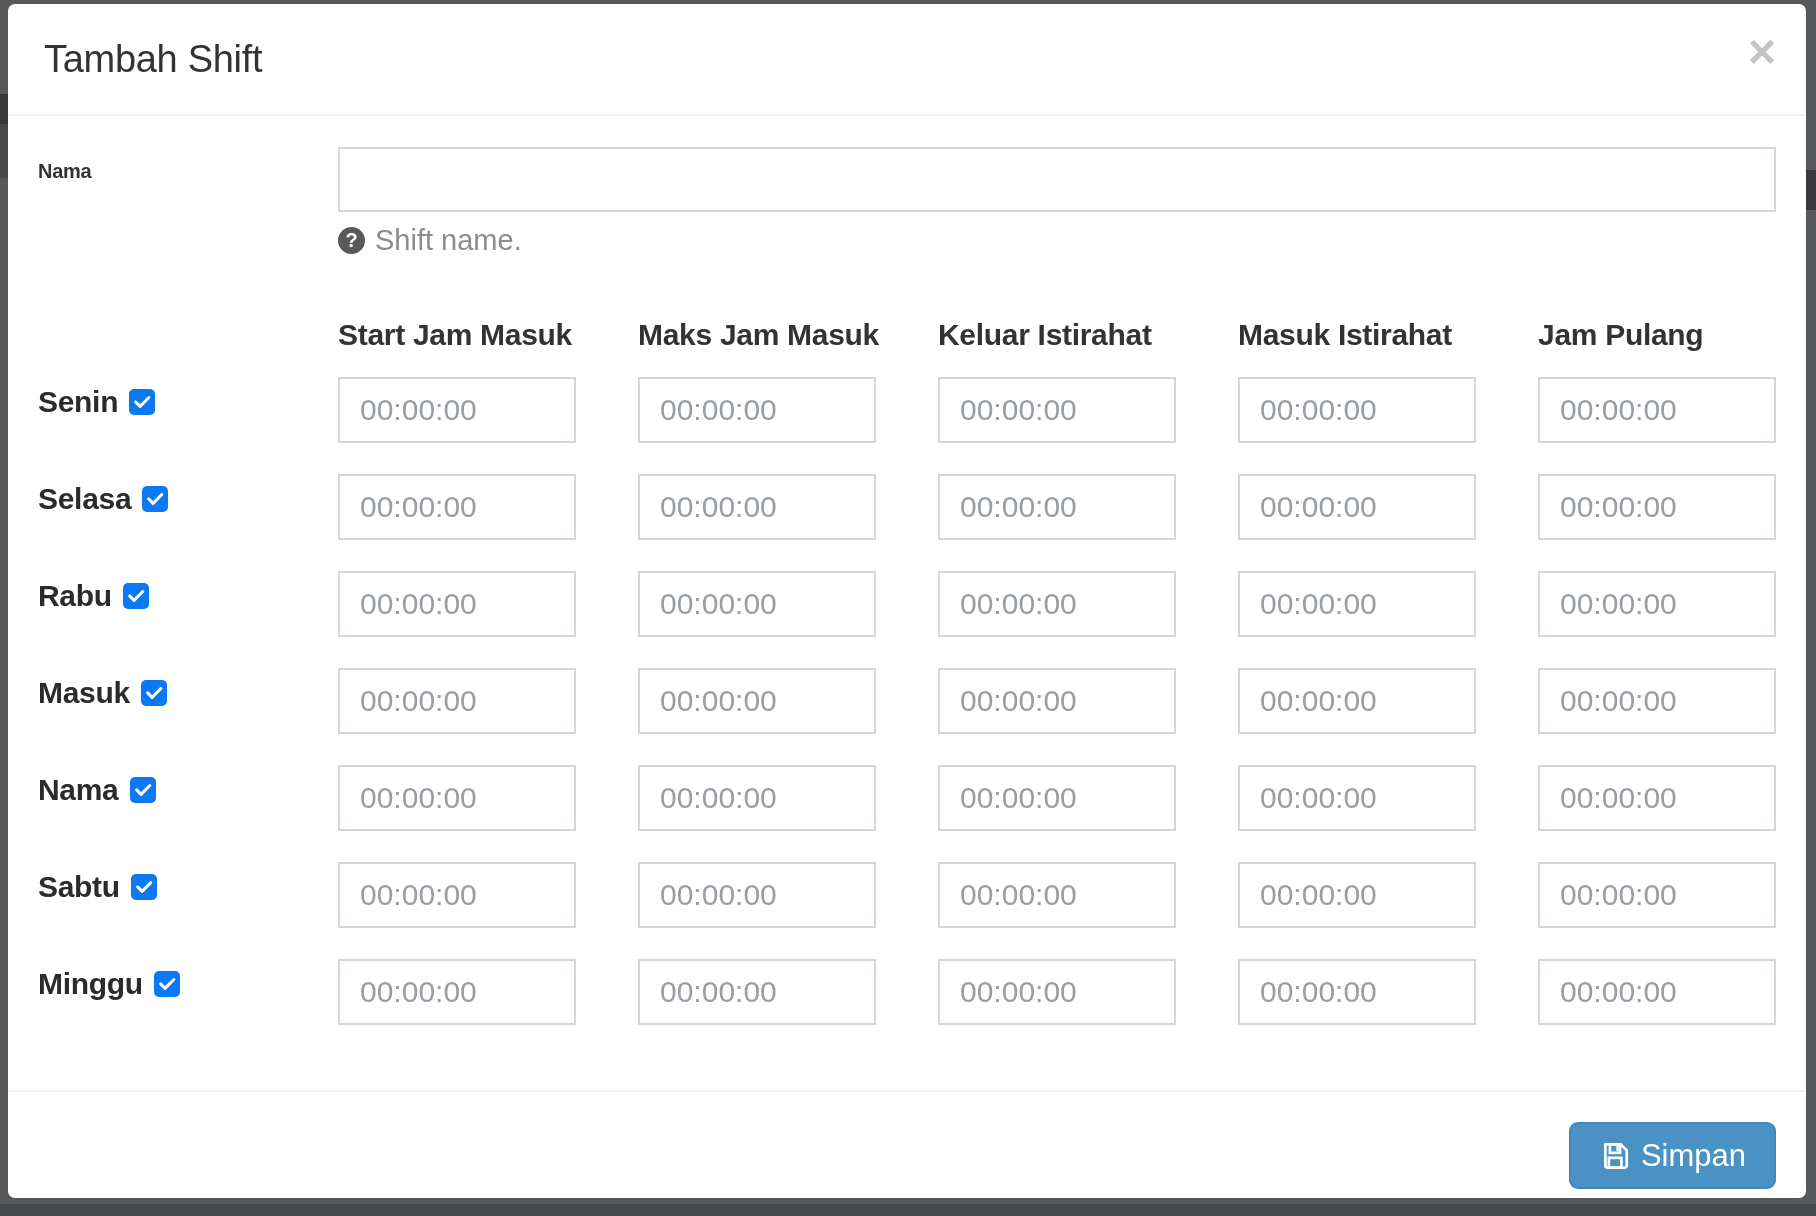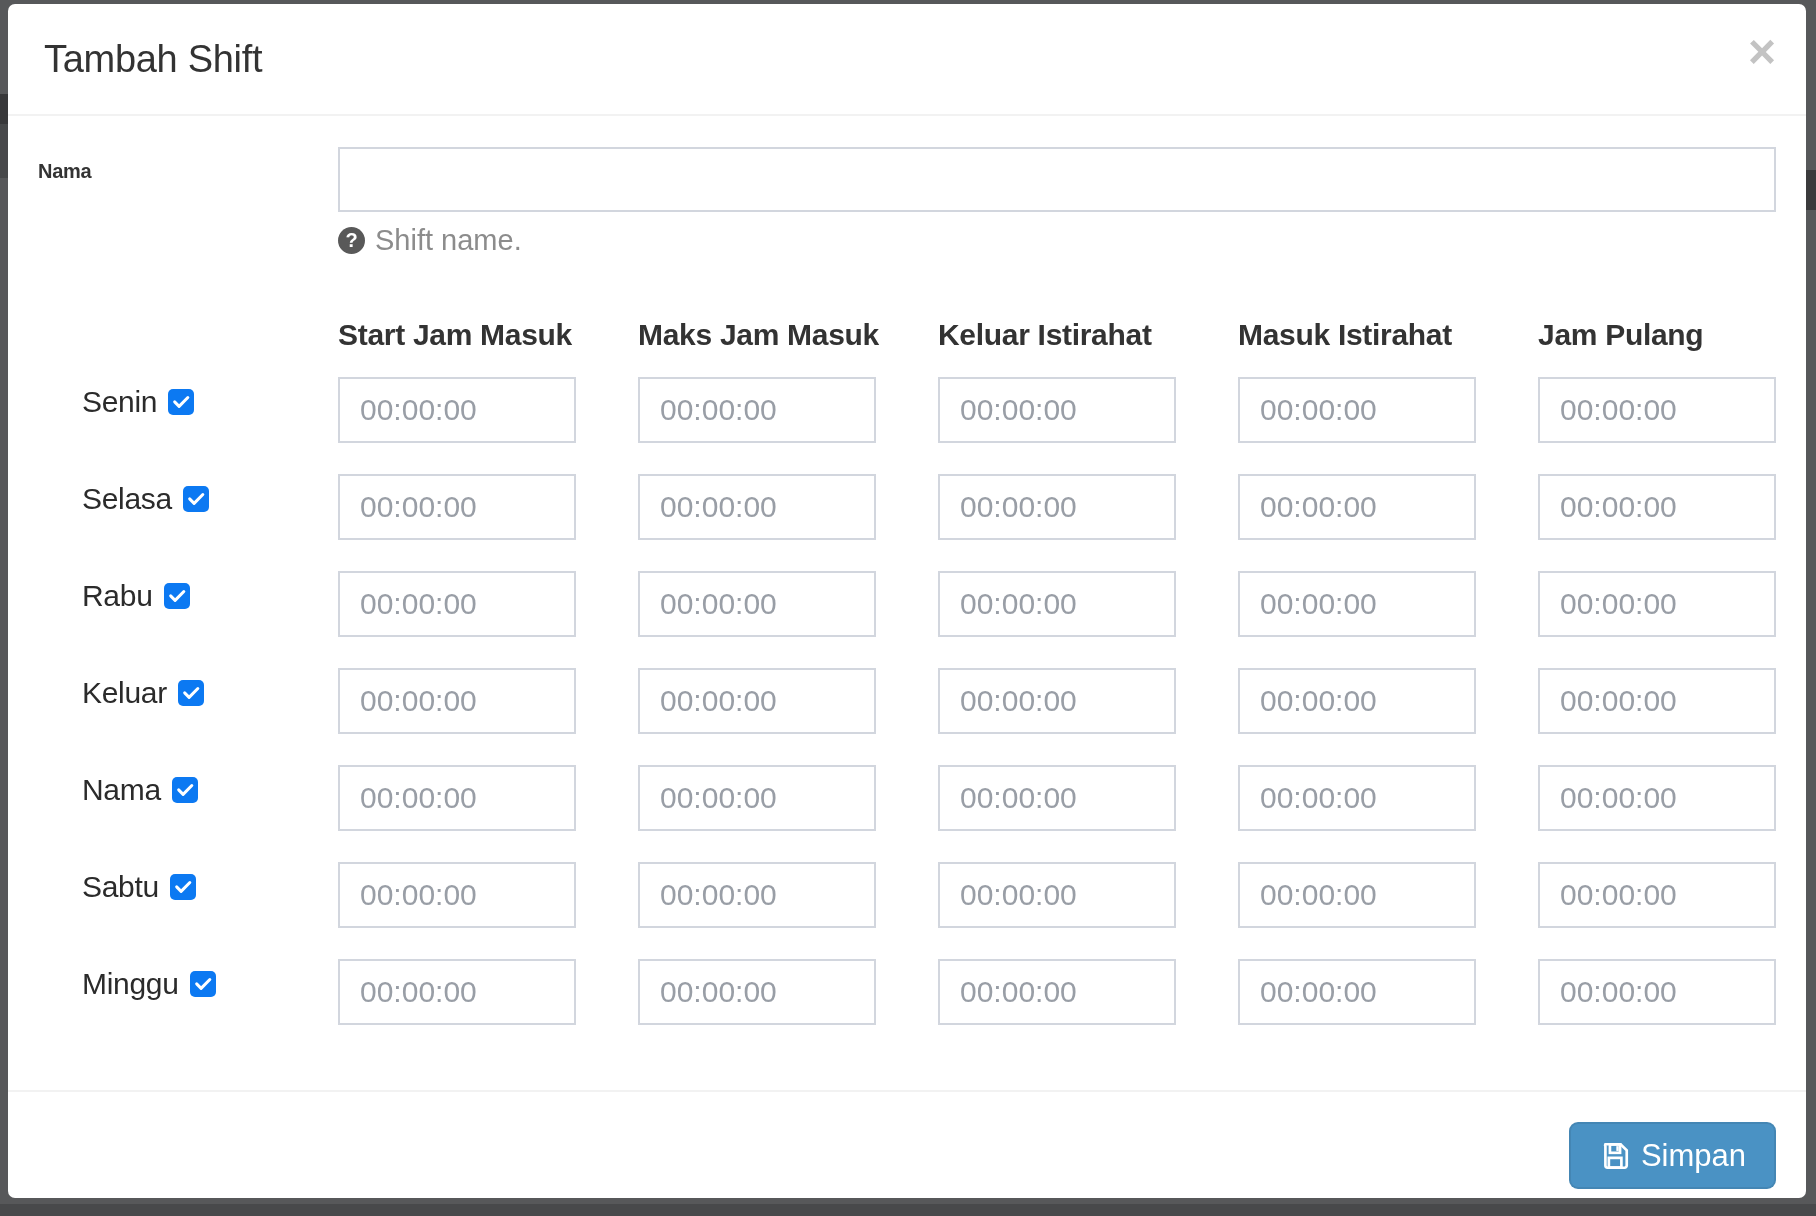--- a/index.html
+++ b/index.html
@@ -120,25 +120,24 @@
   .day-row + .day-row { margin-top: 31px; }
   .day-cell {
     display: flex;
     align-items: center;
     padding-top: 8px;
     align-self: start;
     gap: 11px;
   }
   .day-label {
     font-size: 30px;
-    font-weight: 400;
+    font-weight: 700;
     color: #2b2b2b;
     letter-spacing: -0.3px;
     line-height: 34px;
-    margin-left: 44px;
   }
   .day-checkbox {
     width: 26px; height: 26px;
     border-radius: 5px;
     background: var(--accent, #0c79f2);
     display: inline-flex;
     align-items: center;
     justify-content: center;
     cursor: pointer;
     flex: 0 0 26px;
@@ -264,21 +263,21 @@
           </div>
         <input type="text" class="time-input" placeholder="00:00:00" style="">
             <input type="text" class="time-input" placeholder="00:00:00" style="">
             <input type="text" class="time-input" placeholder="00:00:00" style="">
             <input type="text" class="time-input" placeholder="00:00:00" style="">
             <input type="text" class="time-input" placeholder="00:00:00" style="">
           </div>
 
         <div class="grid day-row">
           <div class="day-cell">
-            <span class="day-label">Keluar</span>
+            <span class="day-label">Masuk</span>
             <span class="day-checkbox">
               <svg viewBox="0 0 24 24">
                 <path d="M20.2 6.6 L9.7 17.2 L4.4 11.9" fill="none" stroke="#ffffff" stroke-width="3.6" stroke-linecap="round" stroke-linejoin="round"></path>
               </svg>
             </span>
           </div>
         <input type="text" class="time-input" placeholder="00:00:00" style="">
             <input type="text" class="time-input" placeholder="00:00:00" style="">
             <input type="text" class="time-input" placeholder="00:00:00" style="">
             <input type="text" class="time-input" placeholder="00:00:00" style="">

